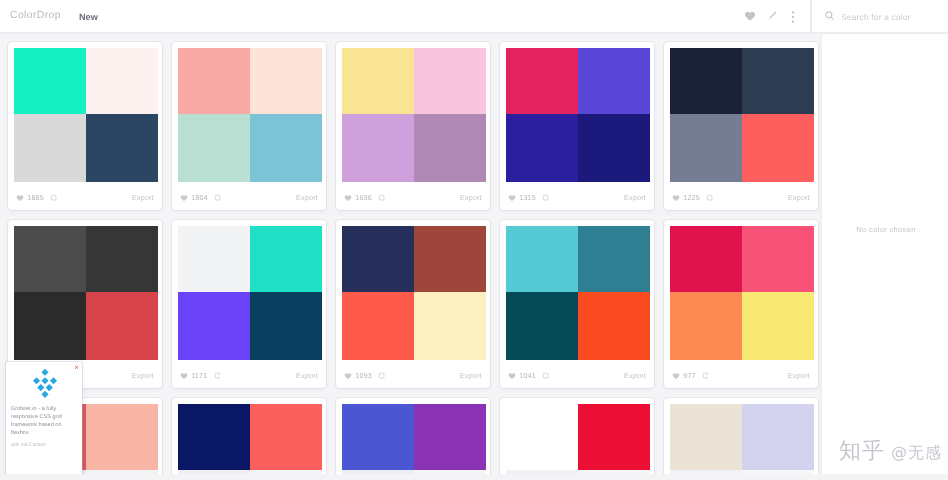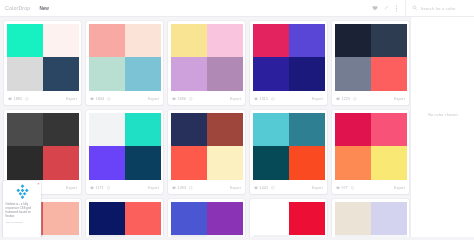--- a/index.html
+++ b/index.html
@@ -451,14 +451,17 @@
           <rect x="12" y="20" width="6" height="6" transform="rotate(45 15 23)"></rect>
           <rect x="22" y="20" width="6" height="6" transform="rotate(45 25 23)"></rect>
           <rect x="17" y="28" width="6" height="6" transform="rotate(45 20 31)"></rect>
         </g>
       </svg>
     </div>
     <div class="ad-text">Gridster.io - a fully responsive CSS grid framework based on flexbox</div>
     <div class="ad-via">ads via Carbon</div>
   </div>
 
+  <div class="watermark">
+    <span>知乎</span><span class="wm-sub"> @无感</span>
+  </div>
 
 </div>
 
 </body></html>

